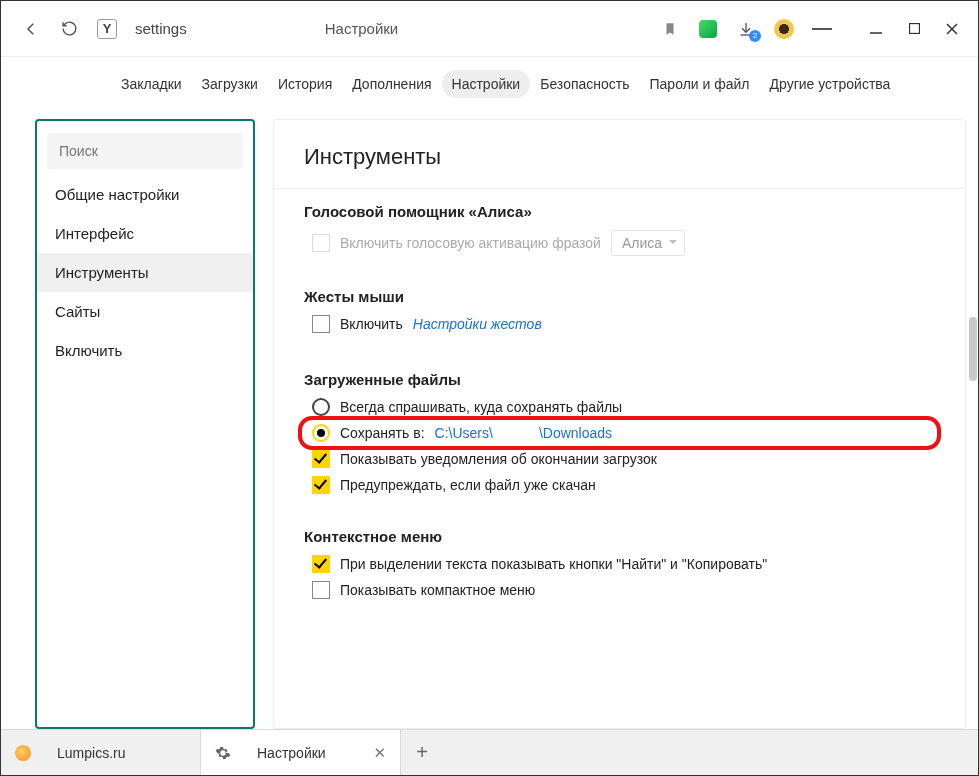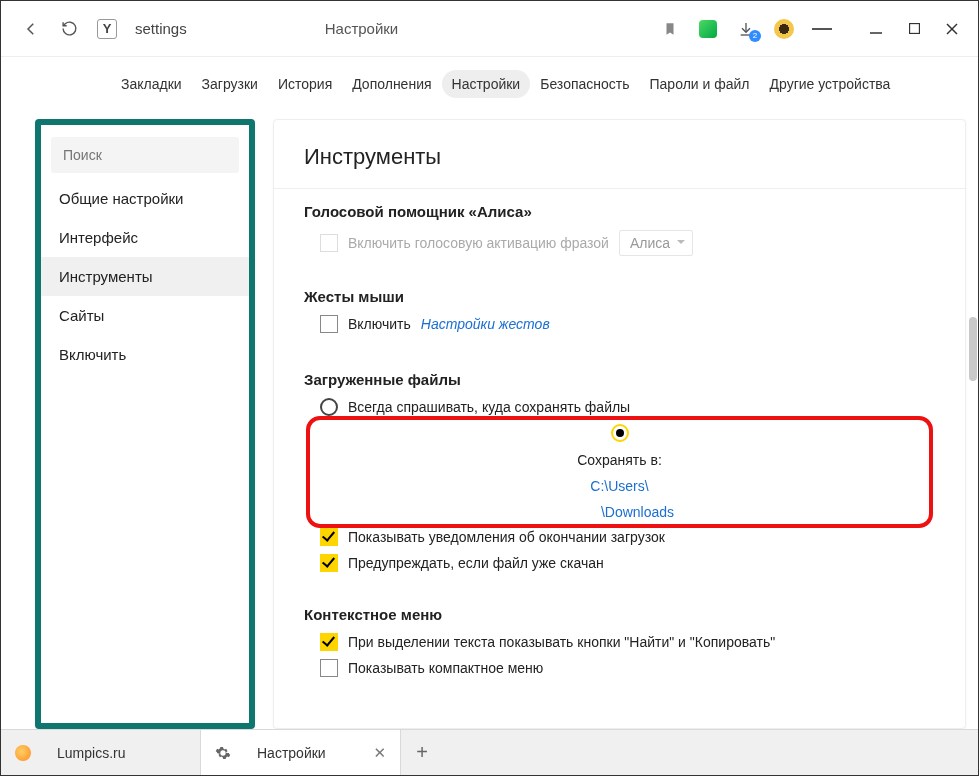--- a/index.html
+++ b/index.html
@@ -24,54 +24,54 @@
 
   
   .navtabs { height:54px; display:flex; align-items:center; padding-left:110px; }
   .navtab { font-size:14px; color:#333; padding:6px 10px; border-radius:14px; }
   .navtab.active { background:#eee; }
 
   
   .body-area { position:absolute; top:110px; left:0; right:0; bottom:46px; display:flex; padding:8px 12px 0 34px; }
 
   
-  .sidebar { width:220px; background:#fff; border:6px solid #0f766e; border-radius:4px; box-shadow:0 1px 3px rgba(0,0,0,.04); padding:8px 0 12px; }
+  .sidebar { width:220px; background:#fff; border:2px solid #0f766e; border-radius:4px; box-shadow:0 1px 3px rgba(0,0,0,.04); padding:8px 0 12px; }
   .sidebar .search { margin:4px 10px 6px; }
   .sidebar .search input { width:100%; border:none; background:#f4f4f4; padding:10px 12px; font-size:14px; color:#666; border-radius:3px; outline:none; }
   .sidebar .side-item { padding:11px 18px; font-size:15px; color:#222; cursor:pointer; }
   .sidebar .side-item.sel { background:#f0f0f0; }
 
   
   .mainpanel { flex:1; margin-left:18px; background:#fff; border:1px solid #eee; border-radius:4px; box-shadow:0 1px 3px rgba(0,0,0,.04); padding:18px 30px 0 30px; overflow:hidden; }
   .mainpanel h1 { font-size:22px; font-weight:normal; margin:6px 0 18px; color:#222; }
   .section-title { font-size:15px; font-weight:bold; margin:20px 0 10px; color:#222; }
   .first-title { margin-top:0; }
   .hr { border:none; border-top:1px solid #eee; margin:0 -30px; }
 
-  .row { display:flex; align-items:center; gap:10px; margin:8px 16px; font-size:14px; color:#222; }
+  .row { display:flex; align-items:center; gap:10px; margin:8px 8px; font-size:14px; color:#222; }
   .disabled { color:#aaa; }
 
   .chk { width:18px; height:18px; border:1.5px solid #888; background:#fff; position:relative; flex-shrink:0; }
   .chk.on { background:#ffd500; border-color:#ffd500; }
   .chk.on:after { content:""; position:absolute; left:4px; top:0px; width:5px; height:10px; border:solid #000; border-width:0 2px 2px 0; transform:rotate(40deg); }
   .chk.off-disabled { border-color:#ddd; }
 
   .radio { width:18px; height:18px; border:2px solid #444; border-radius:50%; position:relative; flex-shrink:0; }
   .radio.on { border-color:#ffd500; }
   .radio.on:after { content:""; position:absolute; left:3px; top:3px; width:8px; height:8px; background:#000; border-radius:50%; }
 
   .link { color:#1b6fd1;font-style:italic; }
   .link-path1 { color:#1b6fd1; }
   .link-path2 { color:#1b6fd1; margin-left:36px; }
 
   .dropdown-fake { border:1px solid #e5e5e5; padding:4px 22px 4px 10px; color:#999; position:relative; font-size:14px; border-radius:2px; }
   .dropdown-fake:after { content:""; position:absolute; right:7px; top:9px; border:4px solid transparent; border-top-color:#bbb; }
 
   
-  .hl-ring { position:relative;flex-direction:column; }
+  .hl-ring { position:relative; }
   .hl-ring:before { content:""; position:absolute; left:-14px; right:-14px; top:-8px; bottom:-8px; border:4px solid #e11; border-radius:14px; pointer-events:none; }
 
   
   .scroll-thumb { position:absolute; right:1px; top:316px; width:8px; height:64px; background:#c9c9c9; border-radius:4px; }
 
   
   .tabstrip { position:absolute; left:0; right:0; bottom:0; height:46px; background:#f0f0f0; border-top:1px solid #d9d9d9; display:flex; align-items:stretch; }
   .tab { display:flex; align-items:center; gap:26px; padding:0 14px; border-right:1px solid #d9d9d9; min-width:200px; position:relative; }
   .tab.active { background:#fff; }
   .tab .favicon { width:16px; height:16px; border-radius:50%; }

